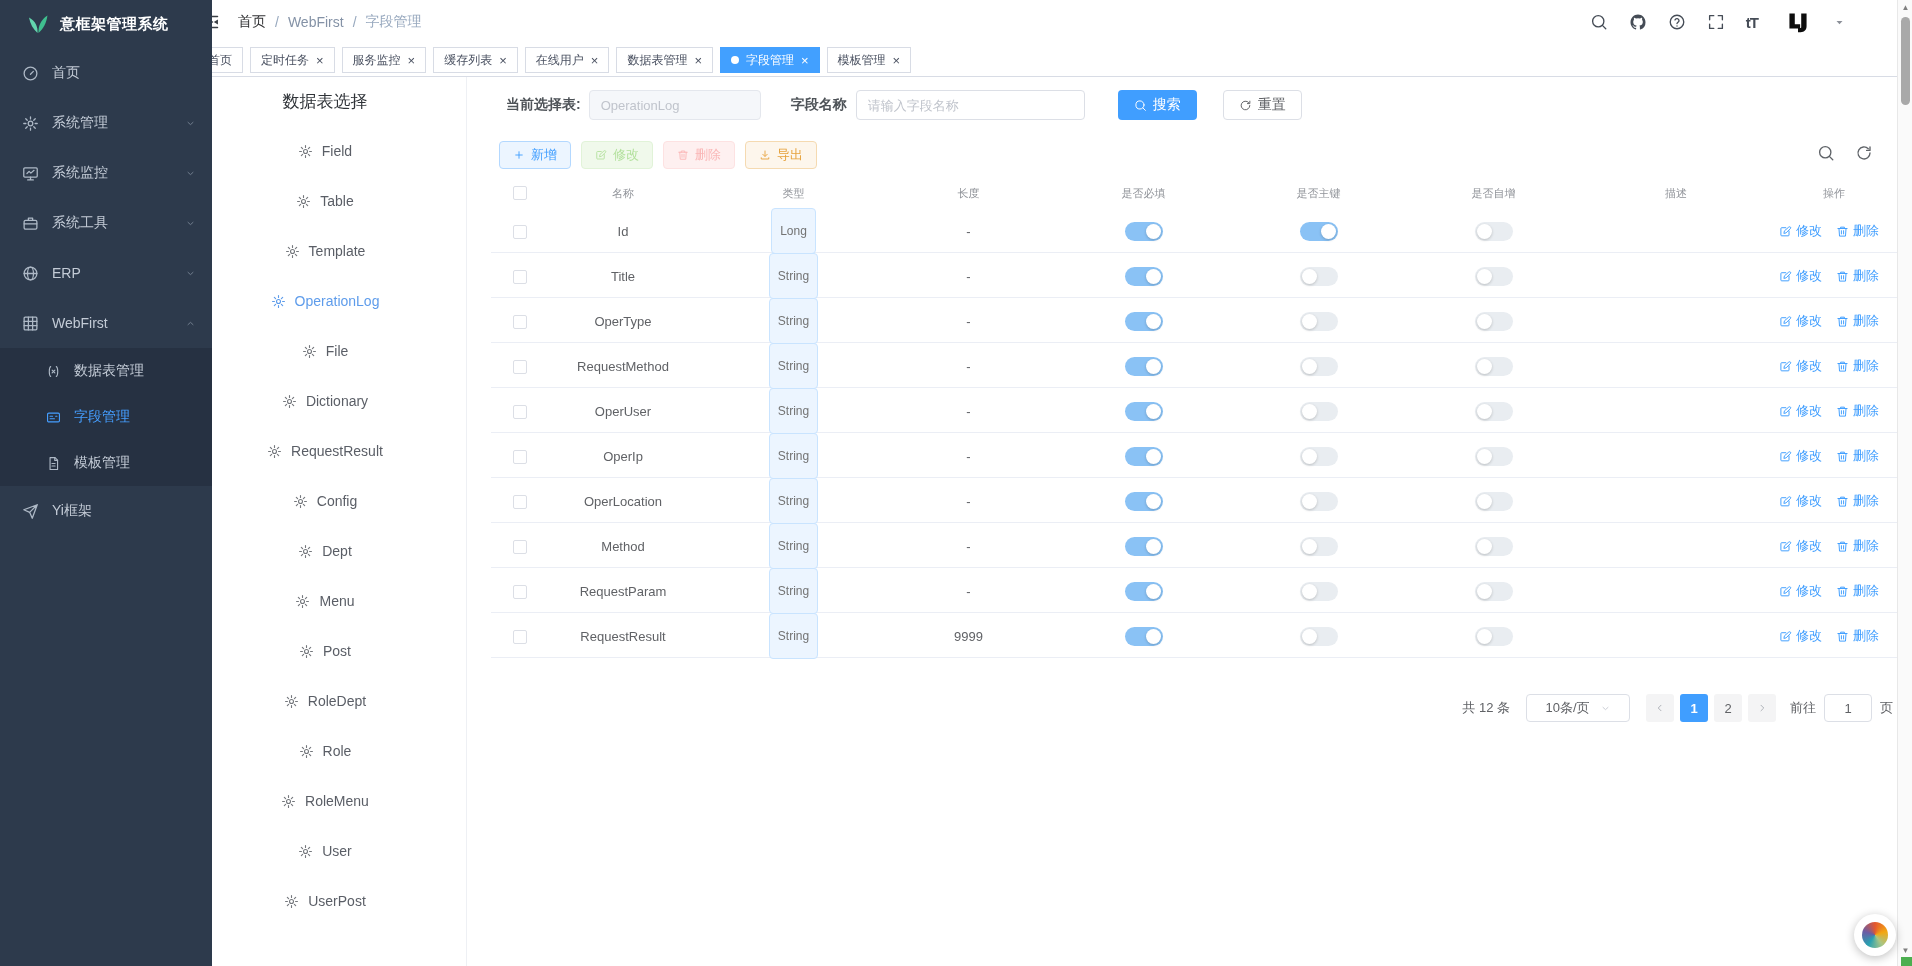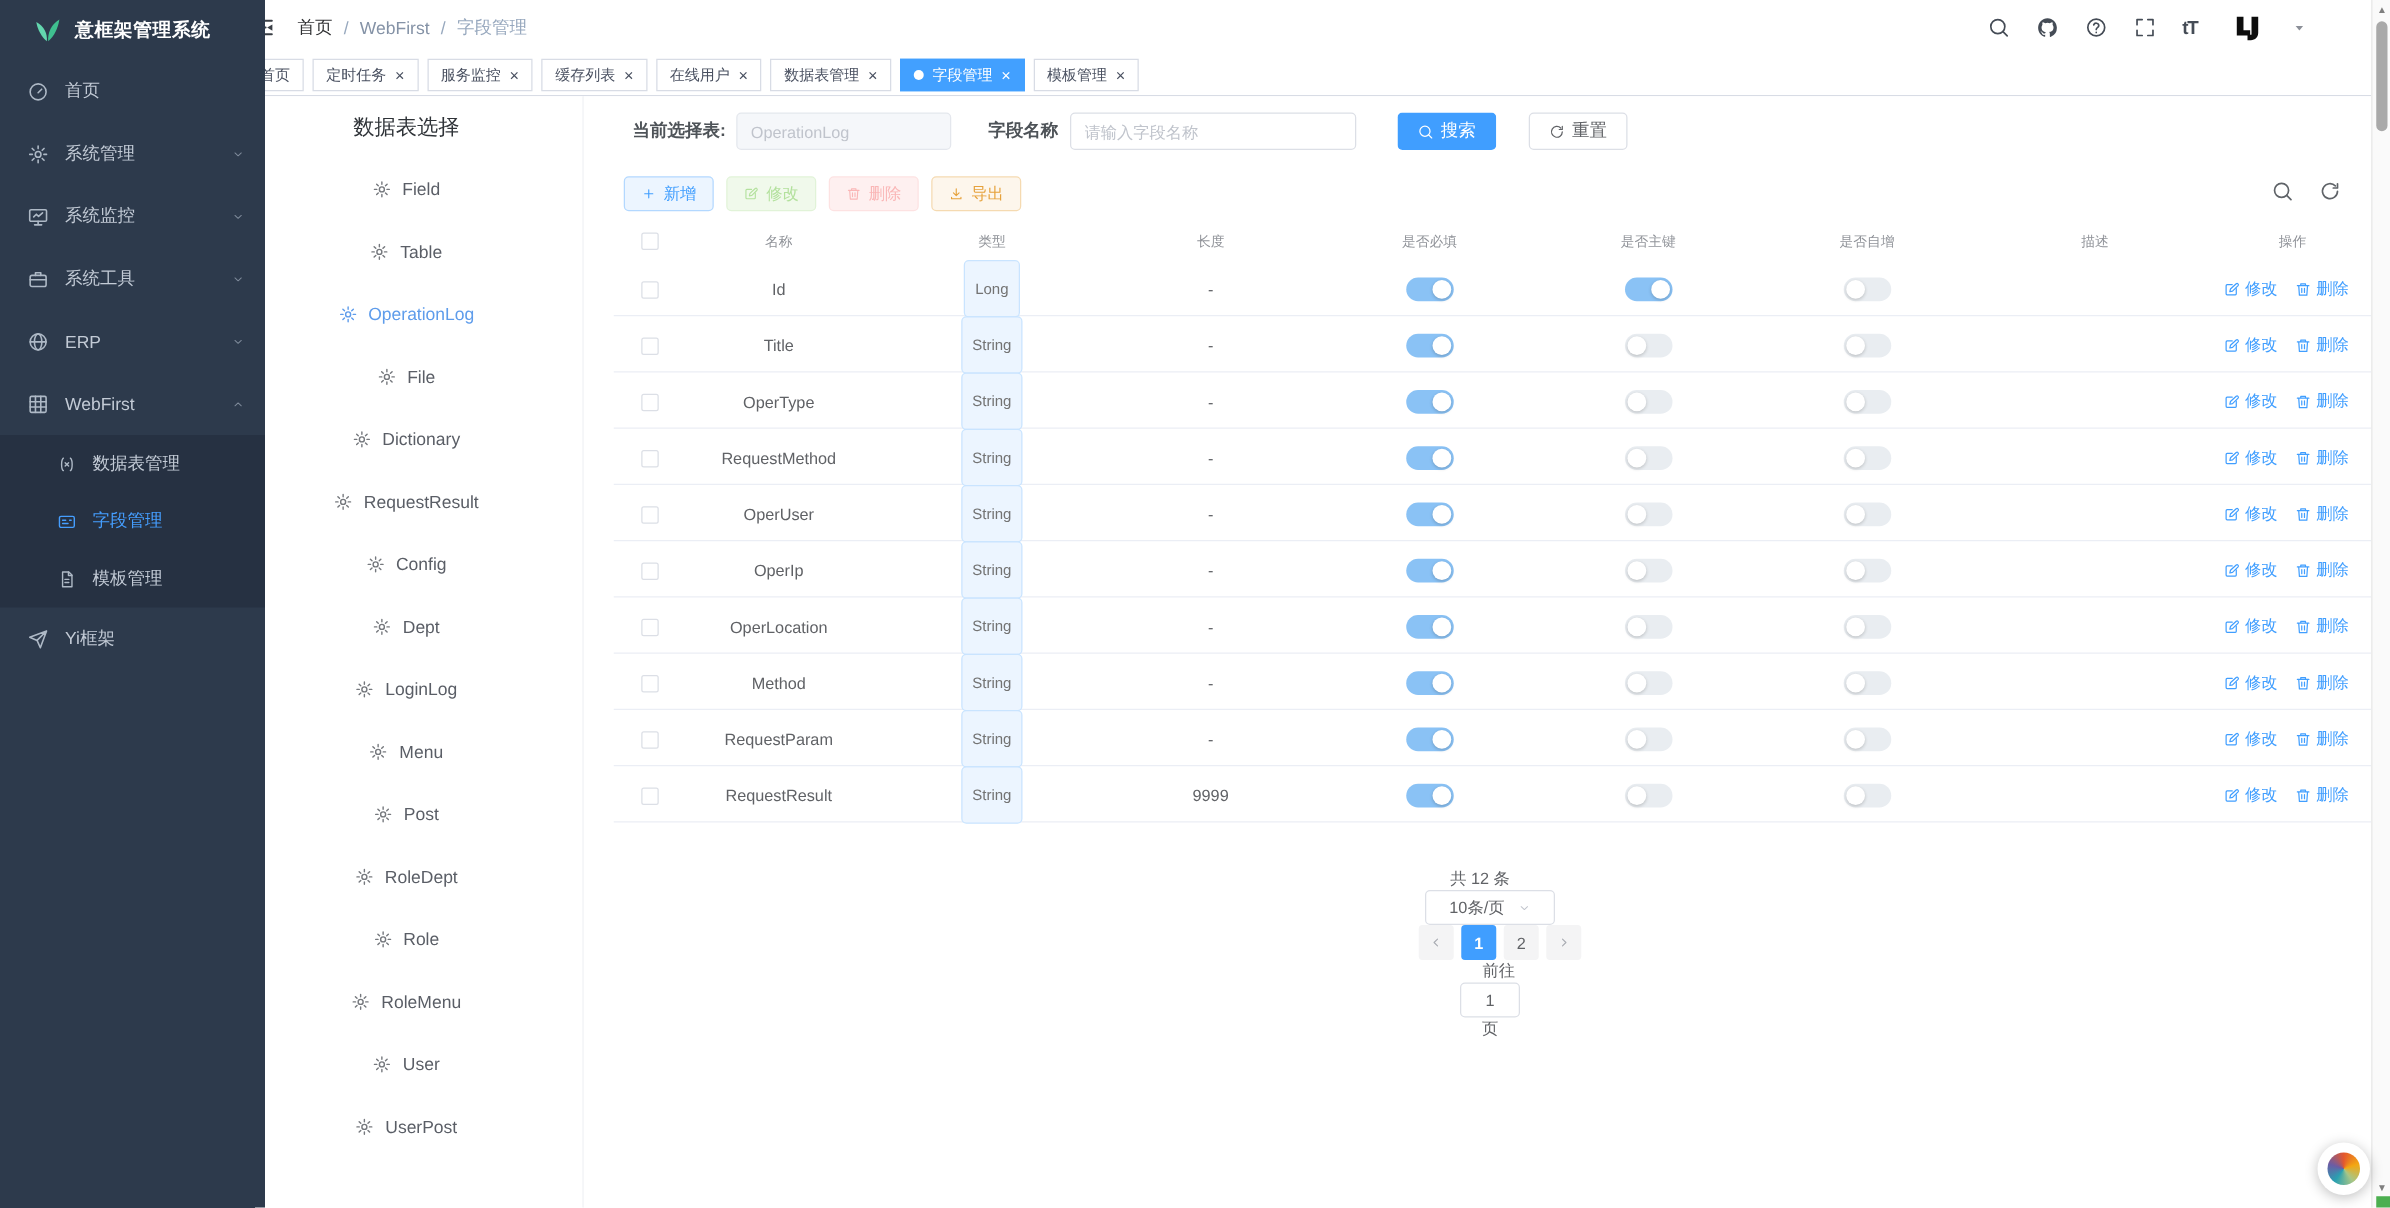--- a/index.html
+++ b/index.html
@@ -101,21 +101,21 @@
     background:#fff; box-shadow:0 1px 3px rgba(0,0,0,.2); }
   .switch.on { background:#8ac2f5; }
   .switch.on .knob { left:auto; right:2px; }
   .op-cell { display:flex; justify-content:center; gap:14px; padding-right:10px; }
   .op-link { color:#409eff; display:inline-flex; align-items:center; gap:4px; font-size:13px; cursor:pointer;
     text-decoration:none; }
   .op-link .icn { font-size:13px; }
 
   
   .pagination { margin-top:36px; display:flex; align-items:center; justify-content:flex-end;
-    margin-right:4px; font-size:13px; color:#606266;flex-direction:column; }
+    margin-right:4px; font-size:13px; color:#606266; }
   .pg-total { margin-right:16px; }
   .psel { width:104px; height:28px; border:1px solid #dcdfe6; border-radius:4px; display:flex;
     align-items:center; justify-content:center; gap:10px; cursor:pointer; }
   .psel .icn { font-size:11px; color:#c0c4cc; }
   .pager { display:flex; align-items:center; gap:6px; margin-left:16px; }
   .pg { min-width:28px; height:28px; border-radius:3px; background:#f4f4f5; color:#606266;
     display:flex; align-items:center; justify-content:center; cursor:pointer; }
   .pg.nav { color:#a8abb2; font-size:12px; }
   .pg.active { background:#409eff; color:#fff; font-weight:600; }
   .goto-label { margin-left:14px; }
@@ -369,20 +369,29 @@
       </div>
       <div class="tree-item">
         <span class="icn">
           <svg viewBox="0 0 24 24" fill="none" stroke="currentColor" stroke-width="1.8" stroke-linecap="round" stroke-linejoin="round">
             <circle cx="12" cy="12" r="3.2"></circle>
             <path d="M12 2.5v3M12 18.5v3M2.5 12h3M18.5 12h3M5.3 5.3l2.1 2.1M16.6 16.6l2.1 2.1M18.7 5.3l-2.1 2.1M7.4 16.6l-2.1 2.1"></path>
           </svg>
         </span>
         <span>Table</span>
       </div>
+      <div class="tree-item">
+        <span class="icn">
+          <svg viewBox="0 0 24 24" fill="none" stroke="currentColor" stroke-width="1.8" stroke-linecap="round" stroke-linejoin="round">
+            <circle cx="12" cy="12" r="3.2"></circle>
+            <path d="M12 2.5v3M12 18.5v3M2.5 12h3M18.5 12h3M5.3 5.3l2.1 2.1M16.6 16.6l2.1 2.1M18.7 5.3l-2.1 2.1M7.4 16.6l-2.1 2.1"></path>
+          </svg>
+        </span>
+        <span>Template</span>
+      </div>
       <div class="tree-item selected">
         <span class="icn">
           <svg viewBox="0 0 24 24" fill="none" stroke="currentColor" stroke-width="1.8" stroke-linecap="round" stroke-linejoin="round">
             <circle cx="12" cy="12" r="3.2"></circle>
             <path d="M12 2.5v3M12 18.5v3M2.5 12h3M18.5 12h3M5.3 5.3l2.1 2.1M16.6 16.6l2.1 2.1M18.7 5.3l-2.1 2.1M7.4 16.6l-2.1 2.1"></path>
           </svg>
         </span>
         <span>OperationLog</span>
       </div>
       <div class="tree-item">
@@ -422,29 +431,20 @@
         <span>Config</span>
       </div>
       <div class="tree-item">
         <span class="icn">
           <svg viewBox="0 0 24 24" fill="none" stroke="currentColor" stroke-width="1.8" stroke-linecap="round" stroke-linejoin="round">
             <circle cx="12" cy="12" r="3.2"></circle>
             <path d="M12 2.5v3M12 18.5v3M2.5 12h3M18.5 12h3M5.3 5.3l2.1 2.1M16.6 16.6l2.1 2.1M18.7 5.3l-2.1 2.1M7.4 16.6l-2.1 2.1"></path>
           </svg>
         </span>
         <span>Dept</span>
-      </div>
-      <div class="tree-item">
-        <span class="icn">
-          <svg viewBox="0 0 24 24" fill="none" stroke="currentColor" stroke-width="1.8" stroke-linecap="round" stroke-linejoin="round">
-            <circle cx="12" cy="12" r="3.2"></circle>
-            <path d="M12 2.5v3M12 18.5v3M2.5 12h3M18.5 12h3M5.3 5.3l2.1 2.1M16.6 16.6l2.1 2.1M18.7 5.3l-2.1 2.1M7.4 16.6l-2.1 2.1"></path>
-          </svg>
-        </span>
-        <span>LoginLog</span>
       </div>
       <div class="tree-item">
         <span class="icn">
           <svg viewBox="0 0 24 24" fill="none" stroke="currentColor" stroke-width="1.8" stroke-linecap="round" stroke-linejoin="round">
             <circle cx="12" cy="12" r="3.2"></circle>
             <path d="M12 2.5v3M12 18.5v3M2.5 12h3M18.5 12h3M5.3 5.3l2.1 2.1M16.6 16.6l2.1 2.1M18.7 5.3l-2.1 2.1M7.4 16.6l-2.1 2.1"></path>
           </svg>
         </span>
         <span>Menu</span>
       </div>

